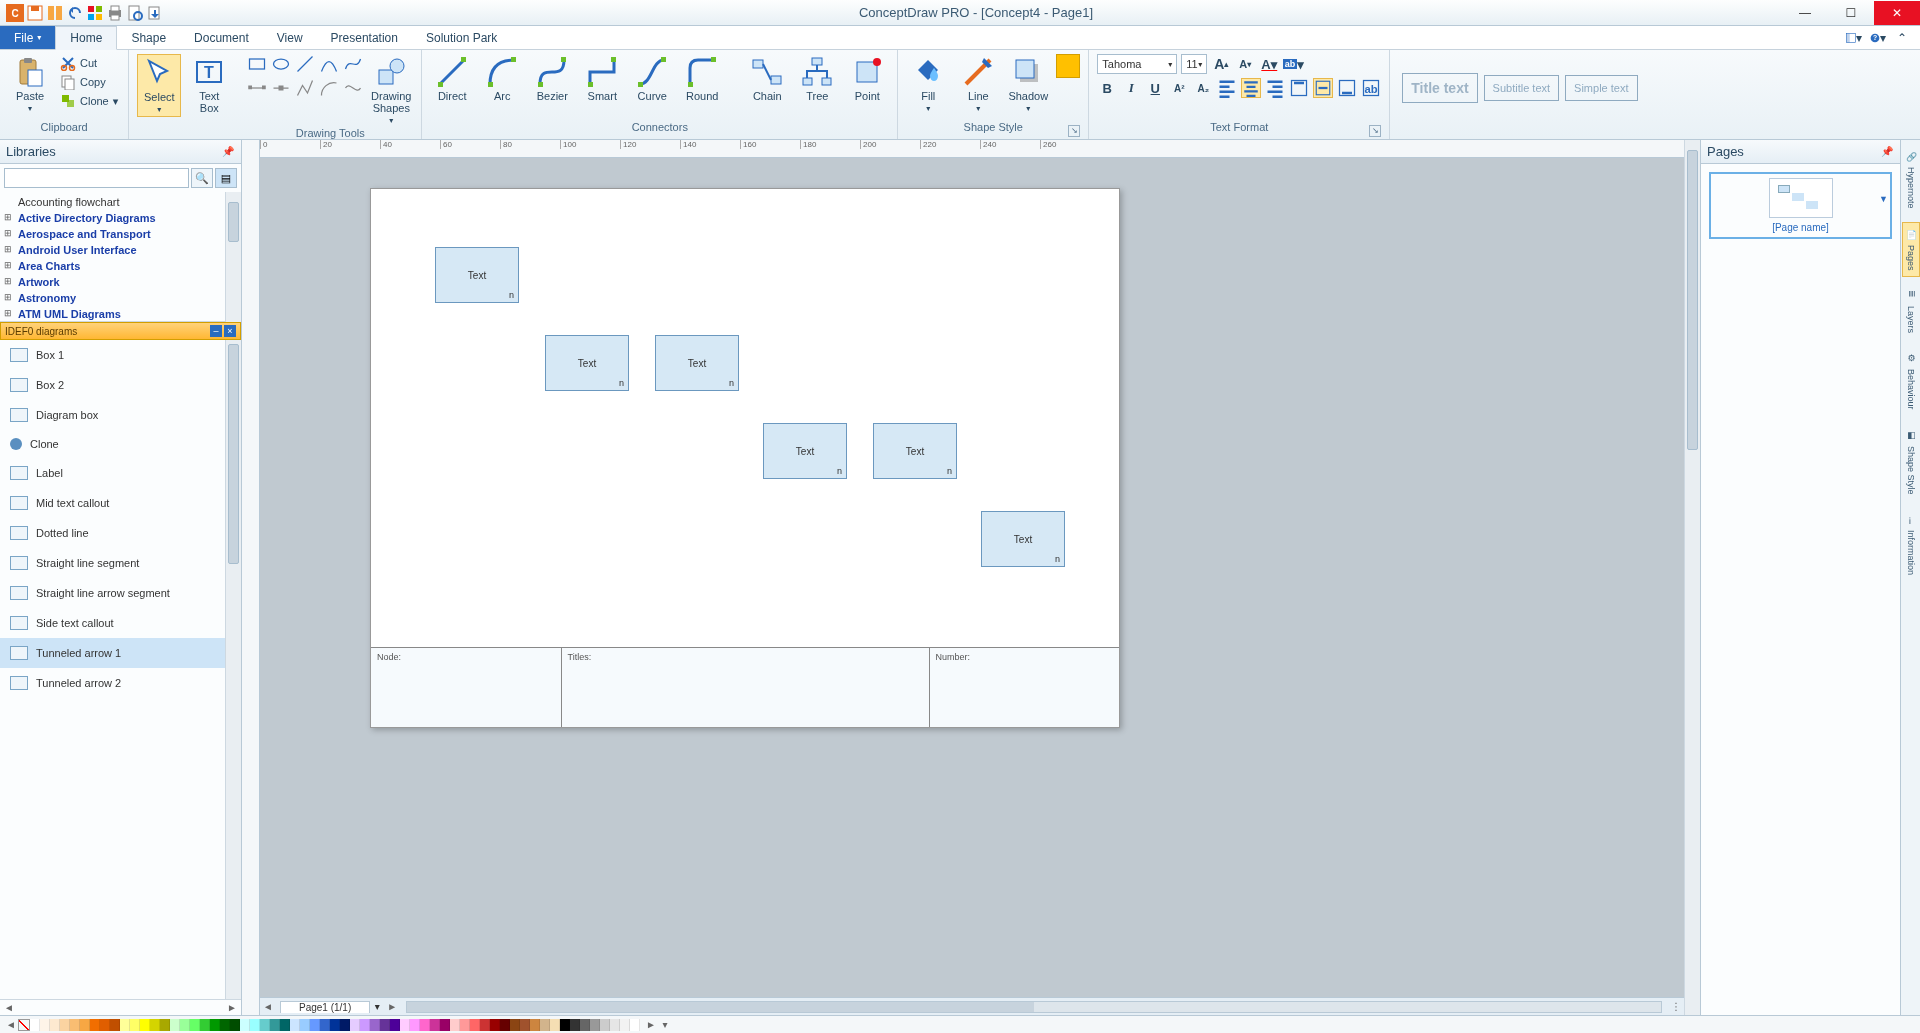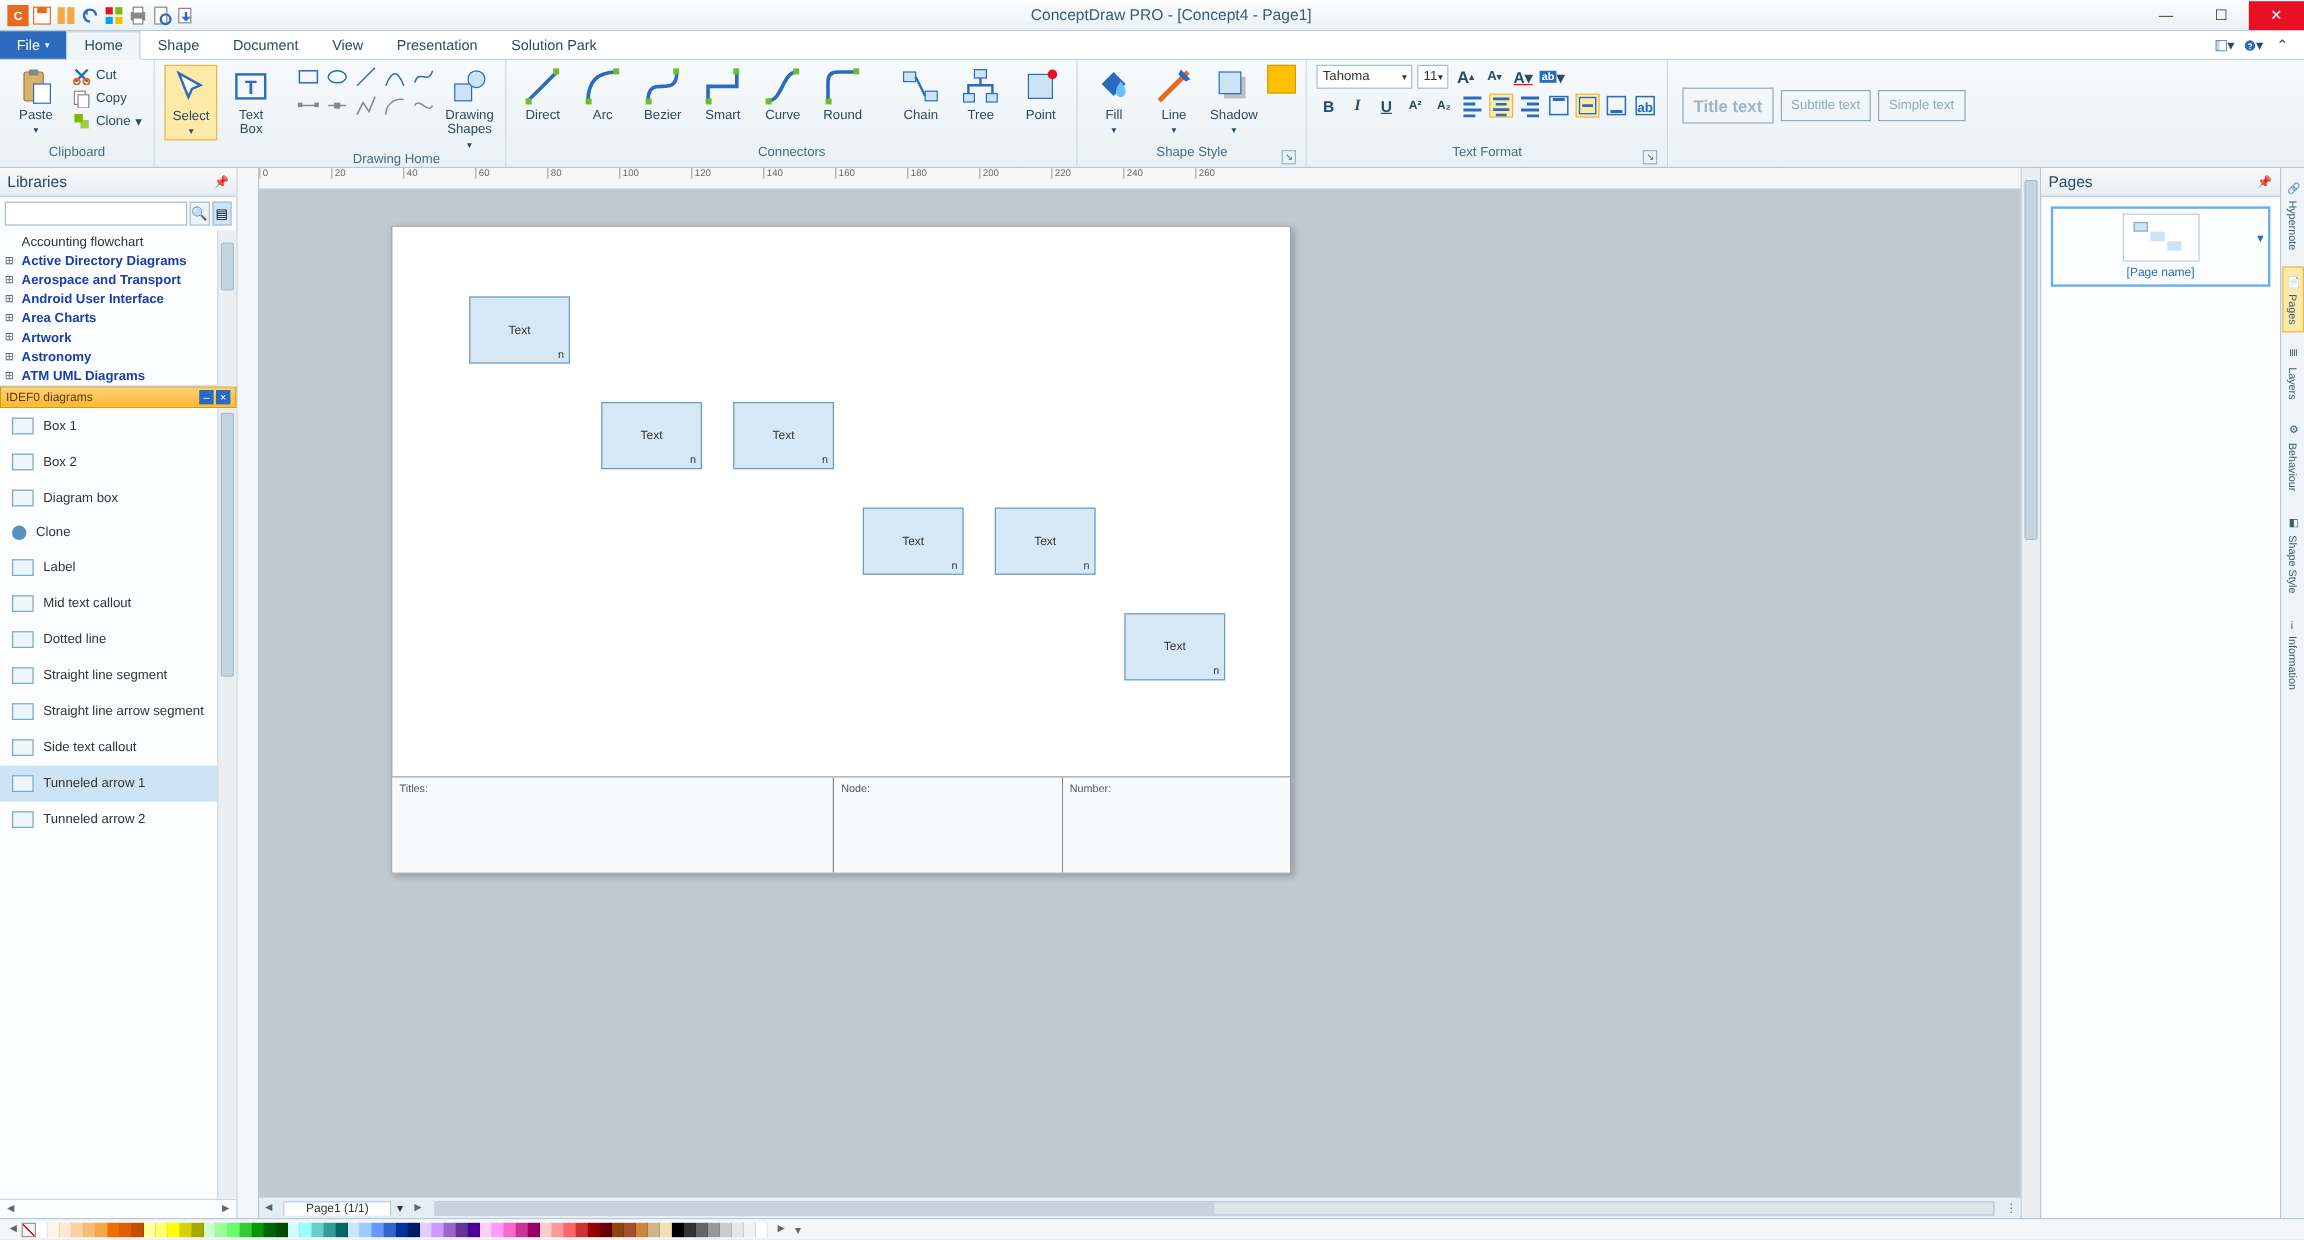--- a/index.html
+++ b/index.html
@@ -47,21 +47,21 @@
 .hbox { border:1px solid #8faac0; padding:6px 8px; color:#8faac0; font-size:11px; text-align:center; min-width:60px;}
 .hbox.title { font-size:14px; font-weight:bold; color:#9fb4c6;}
 .colorchip { width:24px; height:24px; background:#ffc000; border:1px solid #d39e00;}
 
 
 .main { display:flex; height: calc(1033px - 26px - 24px - 90px - 18px); }
 .panel-title { height:24px; background:linear-gradient(#f7fafc,#e5eef5); border-bottom:1px solid #b8c9d6; display:flex; align-items:center; padding:0 6px; font-size:13px; color:#2b4a63;}
 .panel-title .pin { margin-left:auto; font-size:10px; color:#4a6a85;}
 
 
-.libpanel { width:198px; border-right:1px solid #b8c9d6; display:flex; flex-direction:column; background:#fbfdfe;}
+.libpanel { width:242px; border-right:1px solid #b8c9d6; display:flex; flex-direction:column; background:#fbfdfe;}
 .lib-search { display:flex; padding:4px; gap:2px; }
 .lib-search input { flex:1; border:1px solid #a7bdce; height:20px; padding:0 4px; font-size:11px;}
 .lib-search .sbtn { width:22px; height:20px; border:1px solid #a7bdce; background:#eef5fa; display:flex; align-items:center; justify-content:center; font-size:11px;}
 .lib-tree { height:130px; overflow:auto; border-bottom:1px solid #cdd8e1; position:relative; }
 .lib-tree-inner { padding:2px 6px 2px 18px;}
 .tree-item { font-size:11px; color:#1a3ea8; font-weight:bold; padding:2px 0; position:relative;}
 .tree-item.plain { color:#333; font-weight:normal;}
 .tree-item::before { content:"⊞"; position:absolute; left:-14px; color:#666; font-weight:normal; font-size:9px;}
 .tree-item.plain::before{content:"";}
 .lib-header { height:18px; background:linear-gradient(#ffd27a,#ffb733); border:1px solid #d39e00; font-size:10px; color:#5a3b00; display:flex; align-items:center; padding:0 4px;}
@@ -313,21 +313,21 @@
       <div class="bigbtn">
           <span class="ico"><svg viewBox="0 0 32 32">
               <rect x="4" y="14" width="14" height="14" fill="#cde4f7" stroke="#2a6bbf"></rect>
               <circle cx="22" cy="10" r="7" fill="#cde4f7" stroke="#2a6bbf"></circle>
             </svg></span>
           <span style="white-space:pre">Drawing
 Shapes</span>
           <span style="font-size:8px">▾</span>
         </div>
     </div>
-    <div class="rgroup-label">Drawing Home</div>
+    <div class="rgroup-label">Drawing Tools</div>
   </div>
 
   <div class="rgroup">
     <div class="rgroup-body">
       <div class="bigbtn">
           <span class="ico"><svg viewBox="0 0 32 32">
               <line x1="4" y1="28" x2="28" y2="4" stroke="#2a6bbf" stroke-width="3"></line>
               <rect x="2" y="26" width="5" height="5" fill="#6bbf2a"></rect>
               <rect x="25" y="1" width="5" height="5" fill="#6bbf2a"></rect>
             </svg></span>
@@ -609,22 +609,22 @@
   </div>
 
   <div class="canvas-area">
     <div class="canvas-wrap">
       <div class="vruler"></div>
       <div class="canvas-col">
         <div class="hruler" id="hruler"><span style="display:inline-block;width:60px;border-left:1px solid #aaa;padding-left:2px">0</span><span style="display:inline-block;width:60px;border-left:1px solid #aaa;padding-left:2px">20</span><span style="display:inline-block;width:60px;border-left:1px solid #aaa;padding-left:2px">40</span><span style="display:inline-block;width:60px;border-left:1px solid #aaa;padding-left:2px">60</span><span style="display:inline-block;width:60px;border-left:1px solid #aaa;padding-left:2px">80</span><span style="display:inline-block;width:60px;border-left:1px solid #aaa;padding-left:2px">100</span><span style="display:inline-block;width:60px;border-left:1px solid #aaa;padding-left:2px">120</span><span style="display:inline-block;width:60px;border-left:1px solid #aaa;padding-left:2px">140</span><span style="display:inline-block;width:60px;border-left:1px solid #aaa;padding-left:2px">160</span><span style="display:inline-block;width:60px;border-left:1px solid #aaa;padding-left:2px">180</span><span style="display:inline-block;width:60px;border-left:1px solid #aaa;padding-left:2px">200</span><span style="display:inline-block;width:60px;border-left:1px solid #aaa;padding-left:2px">220</span><span style="display:inline-block;width:60px;border-left:1px solid #aaa;padding-left:2px">240</span><span style="display:inline-block;width:60px;border-left:1px solid #aaa;padding-left:2px">260</span></div>
         <div class="page-bg">
           <div class="page" id="page">
             <div class="page-footer">
+              <div style="flex:1">Node:</div>
               <div style="flex:2">Titles:</div>
-              <div style="flex:1">Node:</div>
               <div style="flex:1">Number:</div>
             </div>
           <div class="idef-box" style="left: 64px; top: 58px;">Text<span class="n">n</span></div>
               <div class="idef-box" style="left: 174px; top: 146px;">Text<span class="n">n</span></div>
               <div class="idef-box" style="left: 284px; top: 146px;">Text<span class="n">n</span></div>
               <div class="idef-box" style="left: 392px; top: 234px;">Text<span class="n">n</span></div>
               <div class="idef-box" style="left: 502px; top: 234px;">Text<span class="n">n</span></div>
               <div class="idef-box" style="left: 610px; top: 322px;">Text<span class="n">n</span></div>
             </div>
         </div>

